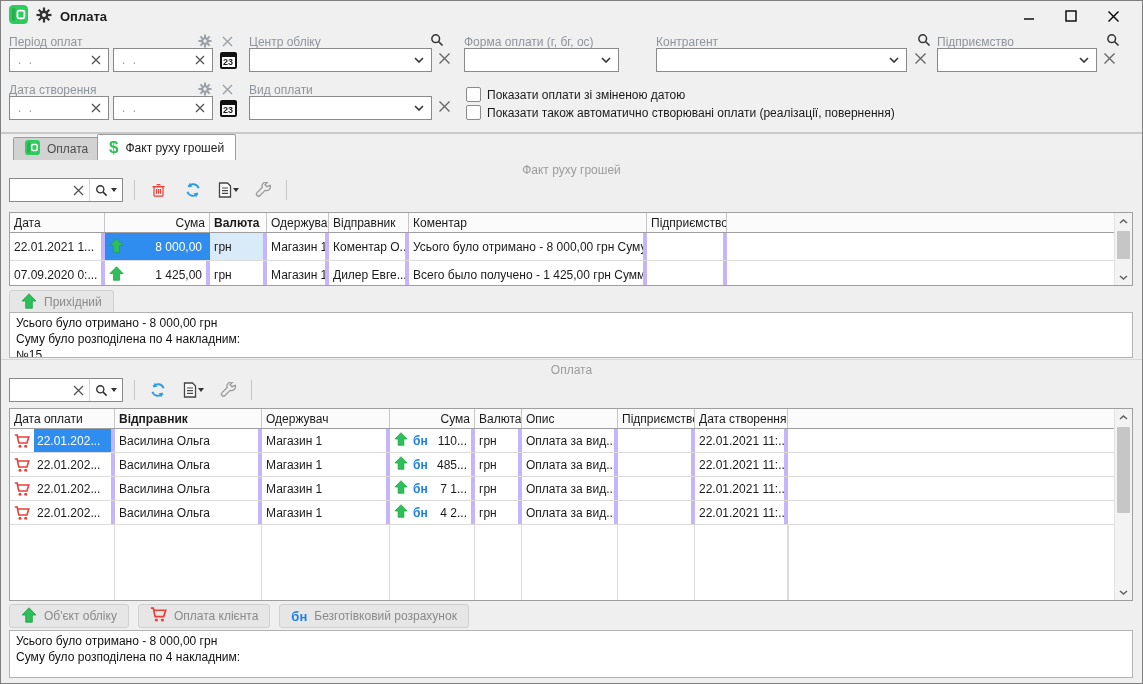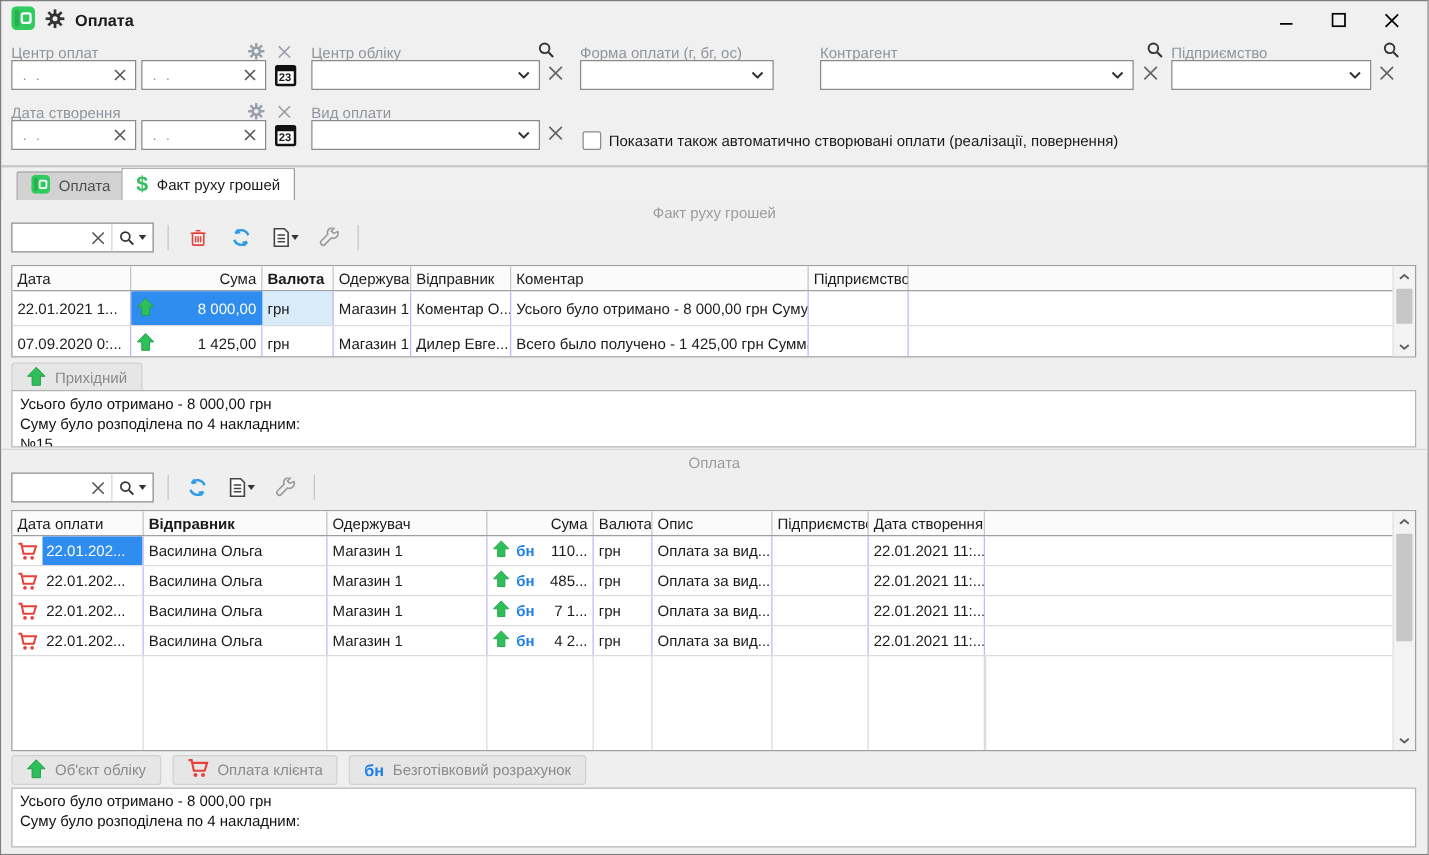--- a/index.html
+++ b/index.html
@@ -50,21 +50,21 @@
   .g2{top:48px;height:193px;}
   .gbody{position:absolute;left:0;top:0;right:17px;bottom:0;display:flex;flex-direction:column;overflow:hidden;}
   .hrow{display:flex;height:19px;background:#fbfbfb;border-bottom:1px solid #9f9f9f;flex:none;}
   .h{border-right:1px solid #c6c6c6;padding:0 4px;display:flex;align-items:center;box-sizing:border-box;
      overflow:hidden;white-space:nowrap;flex:none;}
   .h.right{justify-content:flex-end;}
   .h.bold{font-weight:bold;}
   .rrow{display:flex;border-bottom:1px solid #dbdbdb;flex:none;}
   .r27{height:27px;}
   .r23{height:23px;}
-  .c{border-right:1px solid #c4b5fd;padding:0 4px;display:flex;align-items:center;box-sizing:border-box;
+  .c{border-right:4px solid #c4b5fd;padding:0 4px;display:flex;align-items:center;box-sizing:border-box;
      overflow:hidden;white-space:nowrap;flex:none;}
   .fillc{flex:1;border-right:none;}
   .sel{background:#2e8def;color:#fff;border-right-color:#2e8def;}
   .selsoft{background:#d9eaf9;}
   .num{margin-left:auto;}
   .bn{color:#1e7fe8;font-weight:bold;margin-left:5px;}
   .datec{padding:0;}
   .iconwrap{width:24px;display:flex;align-items:center;justify-content:center;flex:none;}
   .dsel{flex:1;height:100%;display:flex;align-items:center;padding-left:3px;background:#2e8def;color:#fff;overflow:hidden;}
   .erow{flex:1;display:flex;}
@@ -121,21 +121,21 @@
       <span class="wc">
           <svg width="13" height="13">
             <path d="M1.5 1.5 L11.5 11.5 M11.5 1.5 L1.5 11.5" stroke="#000" stroke-width="1.4"></path>
           </svg>
         </span>
     </div>
   </div>
 
   <div class="filters">
 
-    <span class="flabel" style="left:8px;top:4px">Центр оплат</span>
+    <span class="flabel" style="left:8px;top:4px">Період оплат</span>
     <span class="fico" style="left:197px;top:3px">
       <svg width="14" height="14" viewBox="0 0 16 16">
           <g fill="#9aa0a6">
             <rect x="6.9" y="0.5" width="2.2" height="15"></rect>
             <rect x="6.9" y="0.5" width="2.2" height="15" transform="rotate(45 8 8)"></rect>
             <rect x="6.9" y="0.5" width="2.2" height="15" transform="rotate(90 8 8)"></rect>
             <rect x="6.9" y="0.5" width="2.2" height="15" transform="rotate(135 8 8)"></rect>
             <circle cx="8" cy="8" r="4.4"></circle>
           </g>
           <circle cx="8" cy="8" r="2" fill="#f0f0f0"></circle>
@@ -284,20 +284,24 @@
             <path d="M1 1 L5 5 L9 1" fill="none" stroke="#333" stroke-width="1.6"></path>
           </svg>
         </span>
     </div>
     <span class="fico" style="left:437px;top:69px">
       <svg width="13" height="13">
           <path d="M1.5 1.5 L11.5 11.5 M11.5 1.5 L1.5 11.5" stroke="#666" stroke-width="1.4"></path>
         </svg>
     </span>
 
+    <div class="chk" style="left:465px;top:56px">
+      <span class="chkbox"></span>
+      <span>Показати оплати зі зміненою датою</span>
+    </div>
     <div class="chk" style="left:465px;top:74px">
       <span class="chkbox"></span>
       <span>Показати також автоматично створювані оплати (реалізації, повернення)</span>
     </div>
   </div>
 
   <div class="tabbar">
     <div class="tab inactive" style="left:12px">
       <span>
         <svg width="15" height="15" viewBox="0 0 18 18">

